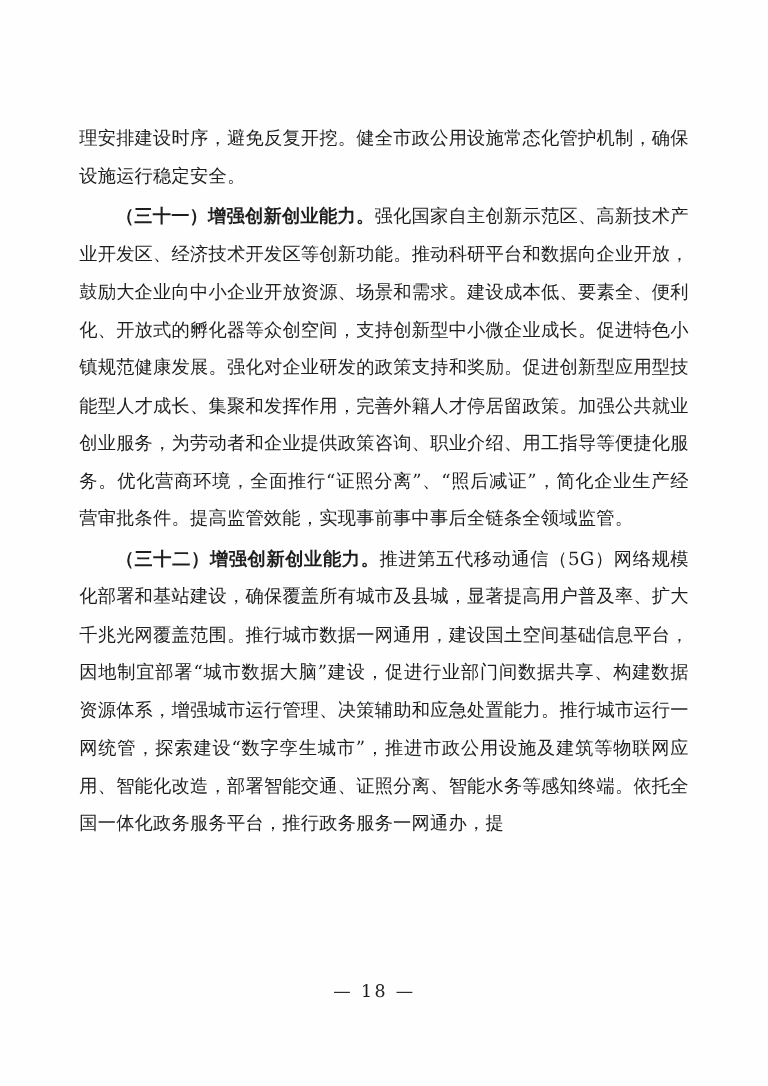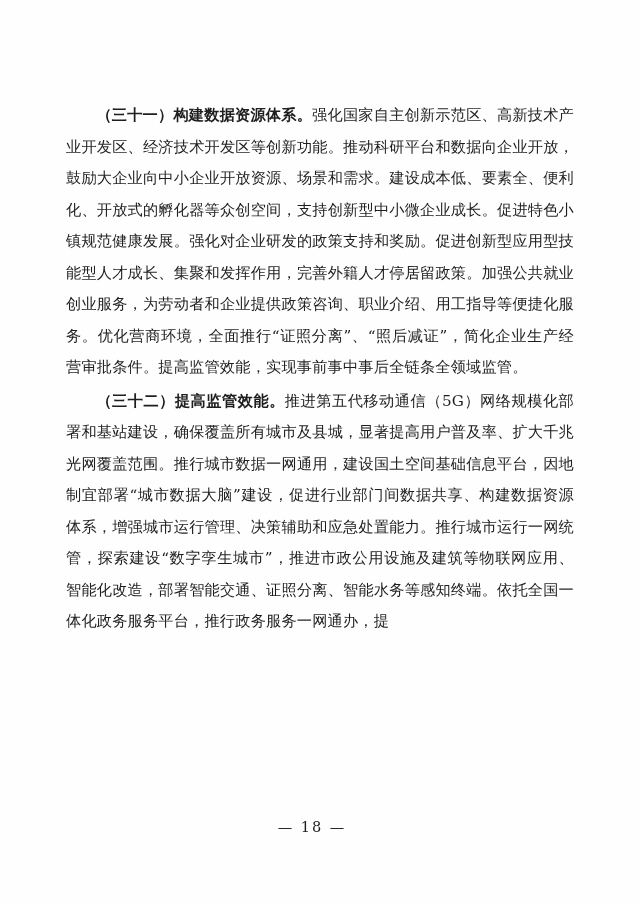--- a/index.html
+++ b/index.html
@@ -50,25 +50,28 @@
     letter-spacing: 2px;
     font-family: "DejaVu Serif", "Liberation Serif", serif;
   }
 </style>
 </head>
 <body>
 
 <div class="page">
   <div class="doc-body">
 
-
-    <p class="para indent">
-      <span class="lead">（三十一）构建数据资源体系。</span><span>强化国家自主创新示范区、高新技术产业开发区、经济技术开发区等创新功能。推动科研平台和数据向企业开放，鼓励大企业向中小企业开放资源、场景和需求。建设成本低、要素全、便利化、开放式的孵化器等众创空间，支持创新型中小微企业成长。促进特色小镇规范健康发展。强化对企业研发的政策支持和奖励。促进创新型应用型技能型人才成长、集聚和发挥作用，完善外籍人才停居留政策。加强公共就业创业服务，为劳动者和企业提供政策咨询、职业介绍、用工指导等便捷化服务。优化营商环境，全面推行“证照分离”、“照后减证”，简化企业生产经营审批条件。提高监管效能，实现事前事中事后全链条全领域监管。</span>
+    <p class="para">
+      <span>理安排建设时序，避免反复开挖。健全市政公用设施常态化管护机制，确保设施运行稳定安全。</span>
     </p>
 
     <p class="para indent">
-      <span class="lead">（三十二）提高监管效能。</span><span>推进第五代移动通信（5G）网络规模化部署和基站建设，确保覆盖所有城市及县城，显著提高用户普及率、扩大千兆光网覆盖范围。推行城市数据一网通用，建设国土空间基础信息平台，因地制宜部署“城市数据大脑”建设，促进行业部门间数据共享、构建数据资源体系，增强城市运行管理、决策辅助和应急处置能力。推行城市运行一网统管，探索建设“数字孪生城市”，推进市政公用设施及建筑等物联网应用、智能化改造，部署智能交通、证照分离、智能水务等感知终端。依托全国一体化政务服务平台，推行政务服务一网通办，提</span>
+      <span class="lead">（三十一）增强创新创业能力。</span><span>强化国家自主创新示范区、高新技术产业开发区、经济技术开发区等创新功能。推动科研平台和数据向企业开放，鼓励大企业向中小企业开放资源、场景和需求。建设成本低、要素全、便利化、开放式的孵化器等众创空间，支持创新型中小微企业成长。促进特色小镇规范健康发展。强化对企业研发的政策支持和奖励。促进创新型应用型技能型人才成长、集聚和发挥作用，完善外籍人才停居留政策。加强公共就业创业服务，为劳动者和企业提供政策咨询、职业介绍、用工指导等便捷化服务。优化营商环境，全面推行“证照分离”、“照后减证”，简化企业生产经营审批条件。提高监管效能，实现事前事中事后全链条全领域监管。</span>
+    </p>
+
+    <p class="para indent">
+      <span class="lead">（三十二）增强创新创业能力。</span><span>推进第五代移动通信（5G）网络规模化部署和基站建设，确保覆盖所有城市及县城，显著提高用户普及率、扩大千兆光网覆盖范围。推行城市数据一网通用，建设国土空间基础信息平台，因地制宜部署“城市数据大脑”建设，促进行业部门间数据共享、构建数据资源体系，增强城市运行管理、决策辅助和应急处置能力。推行城市运行一网统管，探索建设“数字孪生城市”，推进市政公用设施及建筑等物联网应用、智能化改造，部署智能交通、证照分离、智能水务等感知终端。依托全国一体化政务服务平台，推行政务服务一网通办，提</span>
     </p>
 
   </div>
 
   <div class="footer">— 18 —</div>
 </div>
 
 </body></html>

